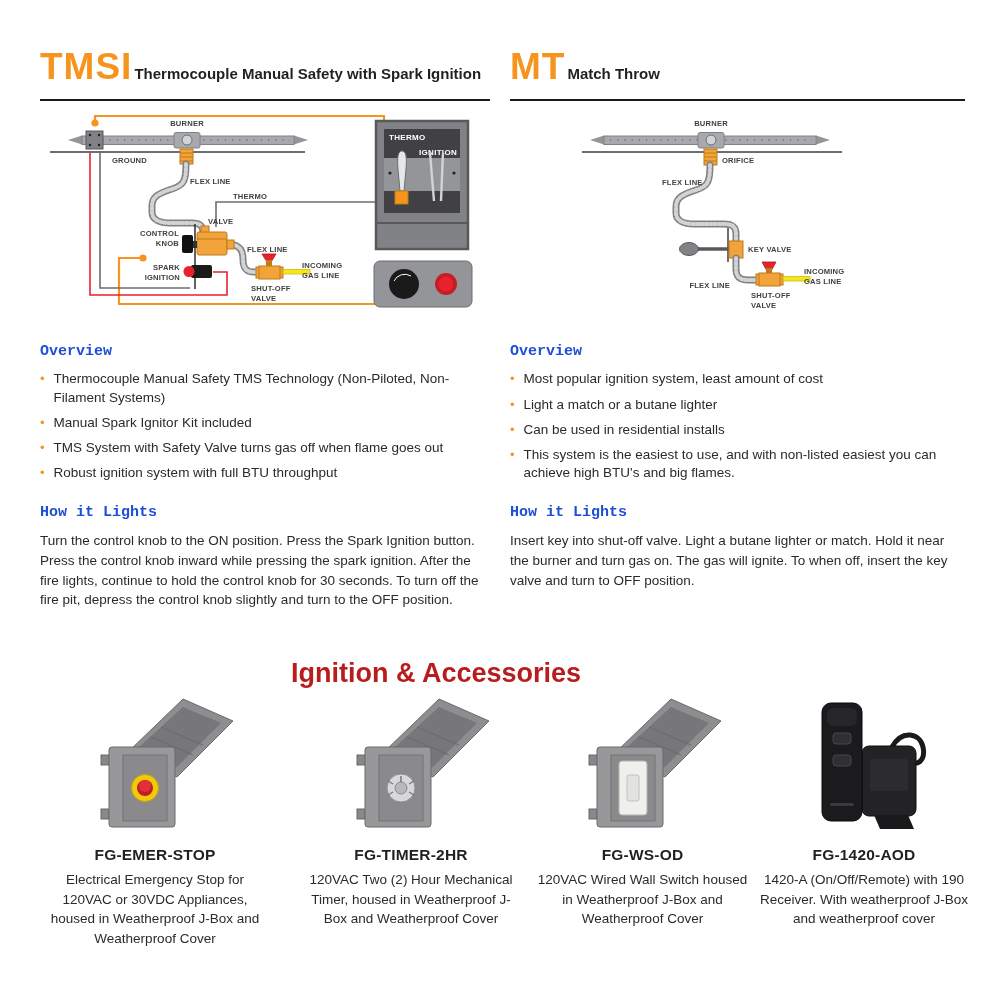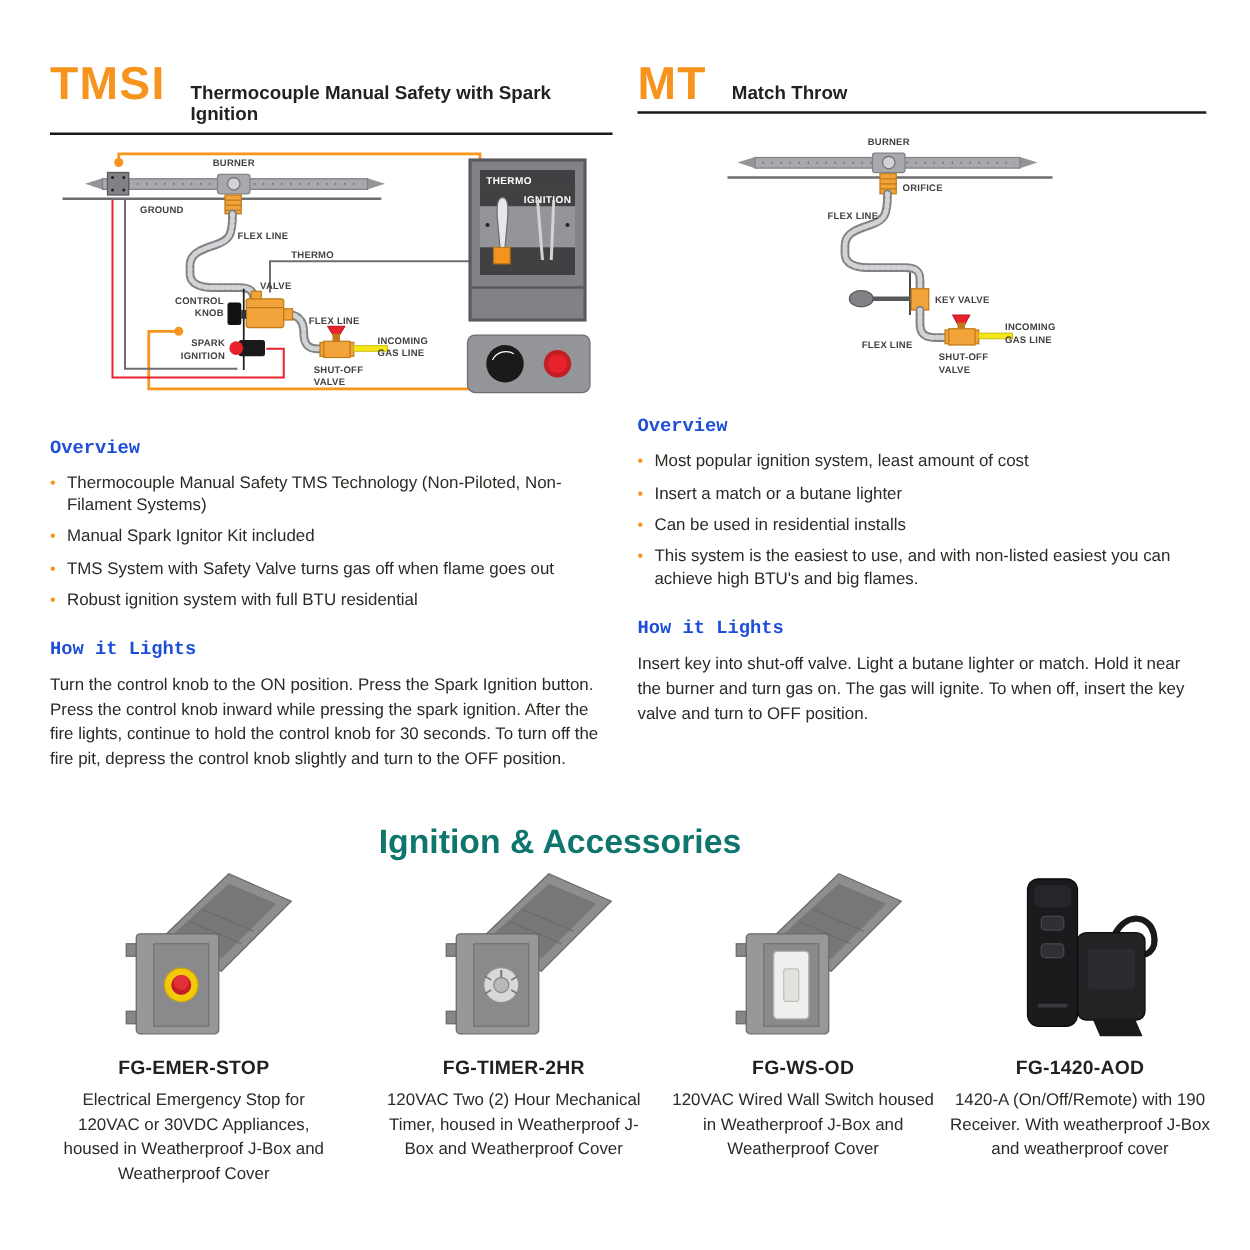--- a/index.html
+++ b/index.html
@@ -1,31 +1,31 @@
 <!DOCTYPE html>
 <html><head>
 <meta charset="utf-8">
 <style>
   html,body{margin:0;padding:0;background:#ffffff;}
   body{width:1000px;height:1000px;position:relative;font-family:"Liberation Sans",sans-serif;color:#2D2A26;overflow:hidden;}
   .col{position:absolute;top:50px;}
   .col-left{left:40px;width:450px;}
   .col-right{left:510px;width:455px;}
-  .hdr{display:flex;align-items:baseline;gap:20px;border-bottom:2.5px solid #1a1a1a;padding-bottom:6px;}
+  .hdr{display:flex;align-items:baseline;gap:2px;border-bottom:2.5px solid #1a1a1a;padding-bottom:16px;}
   .abbr{font-size:37px;font-weight:bold;color:#F7941E;letter-spacing:1px;line-height:.9;}
   .sub{font-size:15px;font-weight:bold;color:#231F20;}
   .diagram{margin-top:10px;height:210px;}
   .dlabel{font-size:7.6px;font-weight:bold;fill:#414042;letter-spacing:.2px;}
   .plabel{font-size:8px;font-weight:bold;fill:#ffffff;letter-spacing:.3px;}
   .sec-h{font-size:15px;font-weight:bold;color:#1d4ed8;margin:22px 0 10px 0;font-family:Liberation Mono, monospace;}
   ul.bullets{list-style:none;margin:0;padding:0;}
   ul.bullets li{display:flex;gap:9px;font-size:13.5px;line-height:1.35;margin-bottom:7px;}
   .dot{color:#F7941E;font-size:13px;flex:0 0 auto;}
   .how-text{font-size:13.5px;line-height:1.45;margin:0;}
-  .acc-title{position:absolute;top:636px;left:0;width:872px;text-align:center;font-size:27px;font-weight:bold;color:#0f766e;padding-left:12px;}
+  .acc-title{position:absolute;top:636px;left:0;width:872px;text-align:center;font-size:27px;font-weight:bold;color:#b91c1c;}
   .product{position:absolute;top:686px;text-align:center;}
   .p1{left:40px;width:230px;} .p2{left:305px;width:212px;} .p3{left:535px;width:215px;} .p4{left:760px;width:208px;}
   .p-img{height:150px;display:flex;align-items:flex-end;justify-content:center;}
   .p-name{font-size:15.5px;font-weight:bold;color:#231F20;margin:10px 0 6px 0;letter-spacing:.2px;}
   .p-desc{font-size:13.5px;line-height:1.45;}
 </style>
 </head>
 <body>
 
 <section class="col col-left">
@@ -157,21 +157,21 @@
     <li>
         <span class="dot">•</span>
         <span>Manual Spark Ignitor Kit included</span>
       </li>
     <li>
         <span class="dot">•</span>
         <span>TMS System with Safety Valve turns gas off when flame goes out</span>
       </li>
     <li>
         <span class="dot">•</span>
-        <span>Robust ignition system with full BTU residential</span>
+        <span>Robust ignition system with full BTU throughput</span>
       </li>
   </ul>
   <h3 class="sec-h">How it Lights</h3>
   <p class="how-text">Turn the control knob to the ON position. Press the Spark Ignition button. Press the control knob inward while pressing the spark ignition. After the fire lights, continue to hold the control knob for 30 seconds. To turn off the fire pit, depress the control knob slightly and turn to the OFF position.</p>
 </section>
 
 <section class="col col-right">
   <div class="hdr">
     <span class="abbr">MT</span>
     <span class="sub">Match Throw</span>
@@ -231,21 +231,21 @@
   </div>
 
   <h3 class="sec-h">Overview</h3>
   <ul class="bullets">
     <li>
         <span class="dot">•</span>
         <span>Most popular ignition system, least amount of cost</span>
       </li>
     <li>
         <span class="dot">•</span>
-        <span>Insert a match or a butane lighter</span>
+        <span>Light a match or a butane lighter</span>
       </li>
     <li>
         <span class="dot">•</span>
         <span>Can be used in residential installs</span>
       </li>
     <li>
         <span class="dot">•</span>
         <span>This system is the easiest to use, and with non-listed easiest you can achieve high BTU's and big flames.</span>
       </li>
   </ul>

